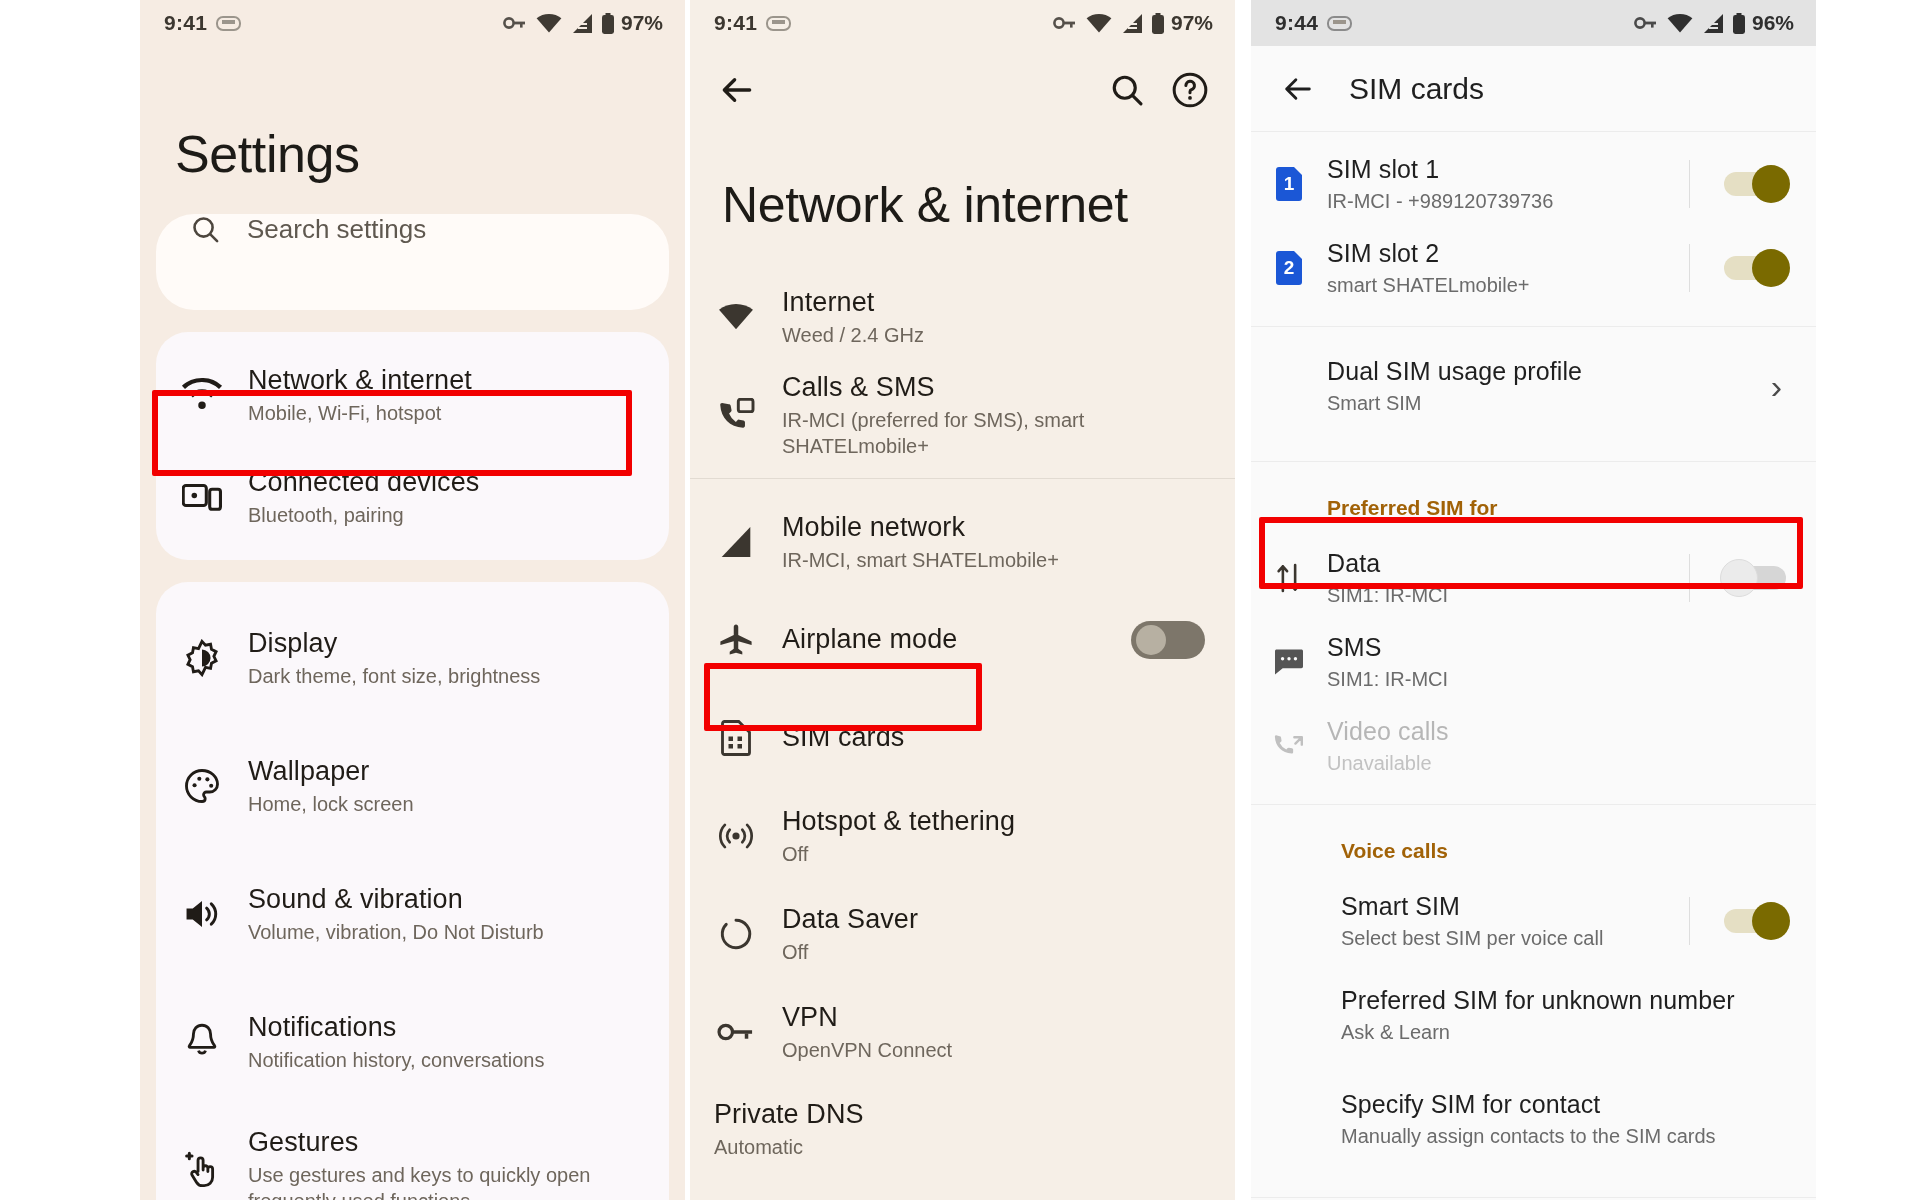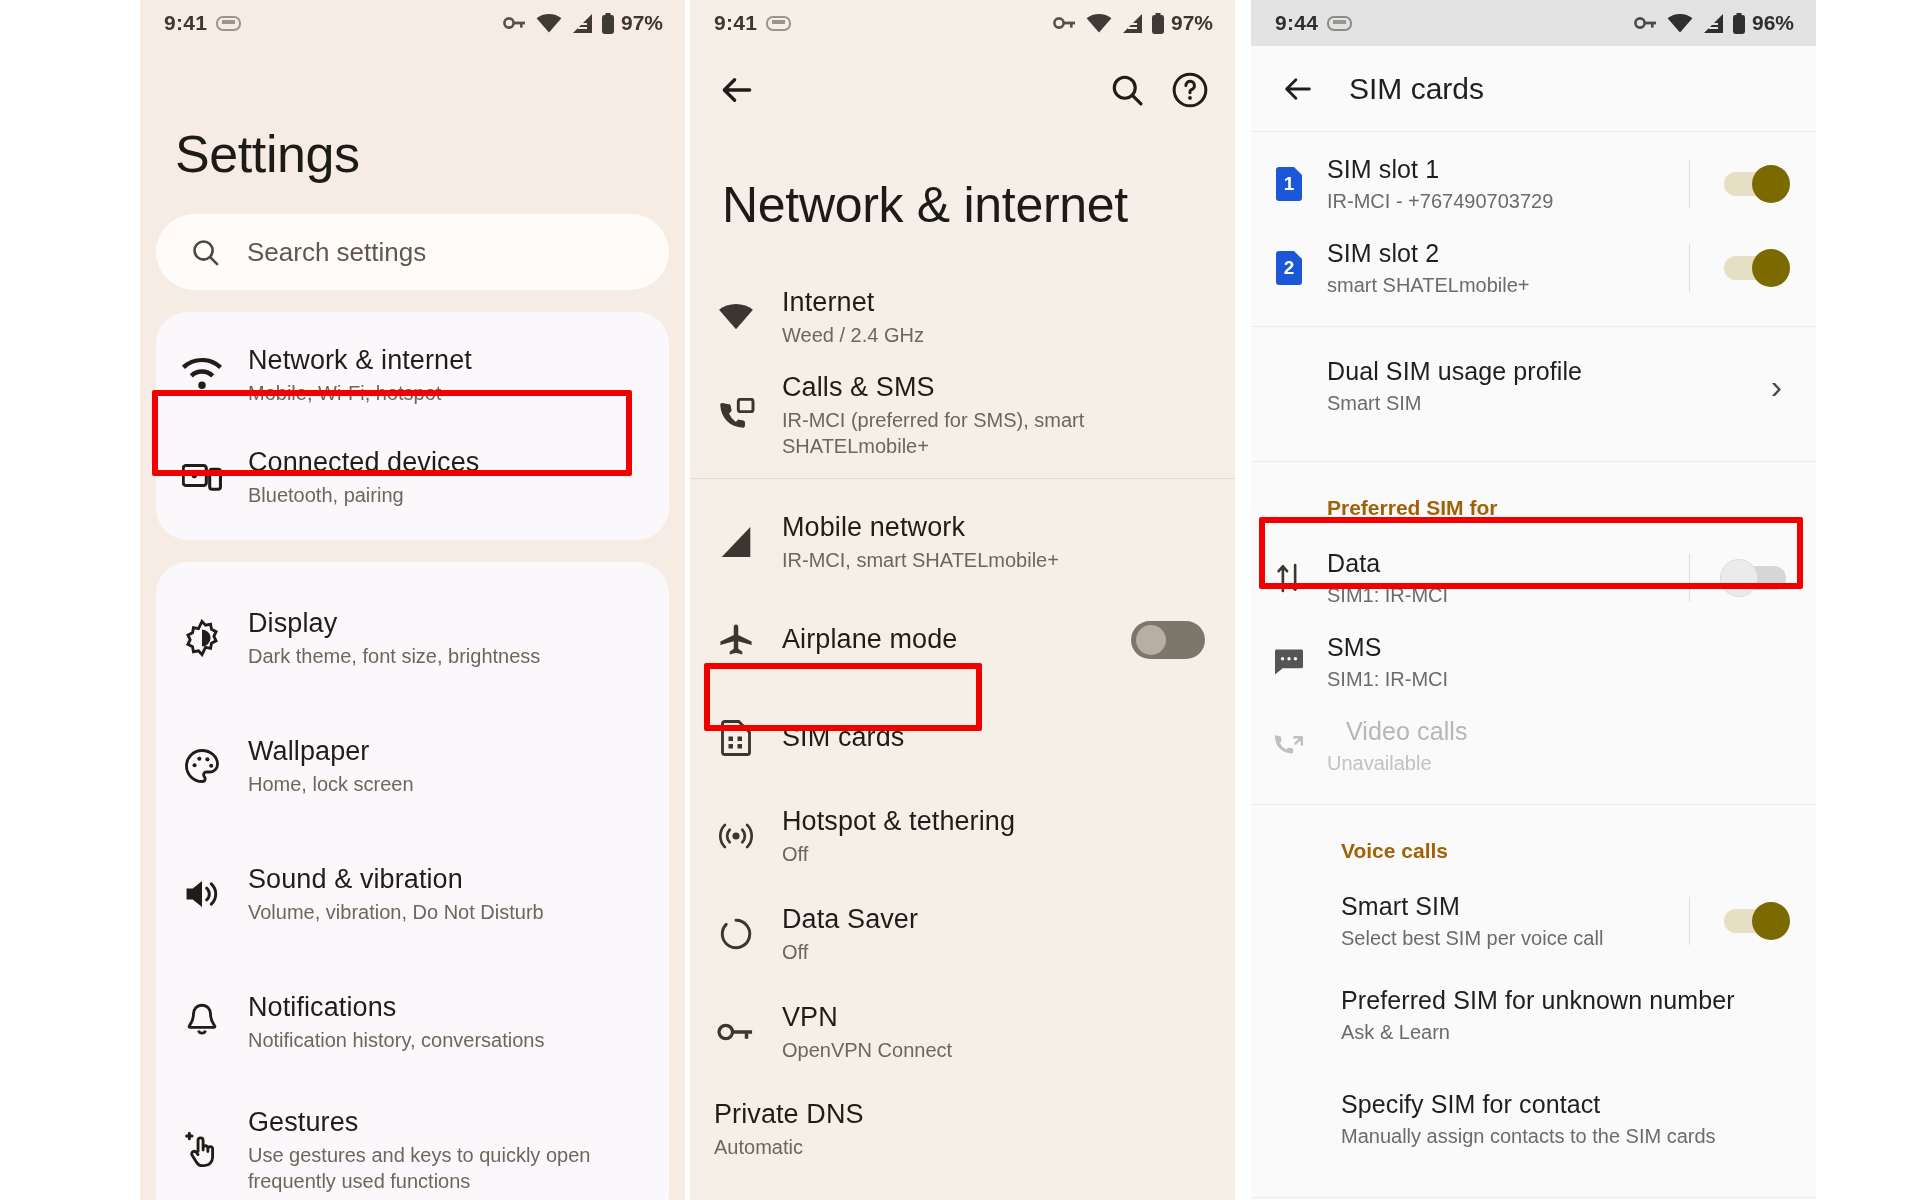--- a/index.html
+++ b/index.html
@@ -70,22 +70,22 @@
     font-size: 20px; color: #6e665c; line-height: 1.3; margin-top: 3px;
   }
 
   
   #panel-settings .page-title {
     font-size: 52px; color: #1d1b17; font-weight: normal;
     padding: 78px 16px 30px 35px; letter-spacing: -.4px;
   }
   .search-pill {
     margin: 0 16px 22px 16px;
-    height: 76px; border-radius: 38px; background: #fffbf8;
-    display: flex; align-items: center; padding-left: 34px; gap: 26px;
+    height: 96px; border-radius: 38px; background: #fffbf8;
+    display: flex; align-items: flex-start; padding-left: 34px; gap: 26px;
   }
   .search-placeholder { font-size: 26px; color: #5f584f; }
   .card {
     margin: 0 16px 22px 16px;
     background: #fbf8fb;
     border-radius: 32px;
     padding: 12px 0;
   }
   .card .row { min-height: 102px; }
   .card .row.tall { min-height: 128px; }
@@ -126,21 +126,21 @@
   
   #panel-sim .appbar {
     background: #fafafa; height: 86px; gap: 34px; padding-left: 30px;
     border-bottom: 1px solid #ececec;
   }
   #panel-sim .appbar-title { font-size: 30px; color: #1f1f1f; }
   #panel-sim .row { min-height: 84px; padding: 10px 0; }
   #panel-sim .row-icon { width: 76px; min-width: 76px; }
   #panel-sim .row-title { font-size: 25px; color: #1f1f1f; }
   #panel-sim .row-sub   { font-size: 20px; color: #6b6b6b; }
-  #panel-sim .row.dim .row-title { color: #b6b6b6; margin-left: 19px; }
+  #panel-sim .row.dim .row-title { color: #b6b6b6; }
   #panel-sim .row.dim .row-sub   { color: #c2c2c2; }
   .sim-badge {
     width: 26px; height: 34px; border-radius: 3px;
     background: #1b57d6; color: #fff;
     font-size: 19px; font-weight: bold;
     display: flex; align-items: center; justify-content: center;
     position: relative;
   }
   .sim-badge::before {
     content: ""; position: absolute; top: 0; right: 0;
@@ -538,21 +538,21 @@
     </div>
 
     <div style="height:10px"></div>
 
     <div class="row">
       <div class="row-icon">
         <span class="sim-badge">1</span>
       </div>
       <div class="row-text">
         <div class="row-title">SIM slot 1</div>
-        <div class="row-sub">IR-MCI - +767490703729</div>
+        <div class="row-sub">IR-MCI - +989120739736</div>
       </div>
       <div class="sw-wrap">
         <span class="sw-sep"></span>
         <span class="sw on">
             <span class="kb"></span>
           </span>
       </div>
     </div>
 
     <div class="row">

